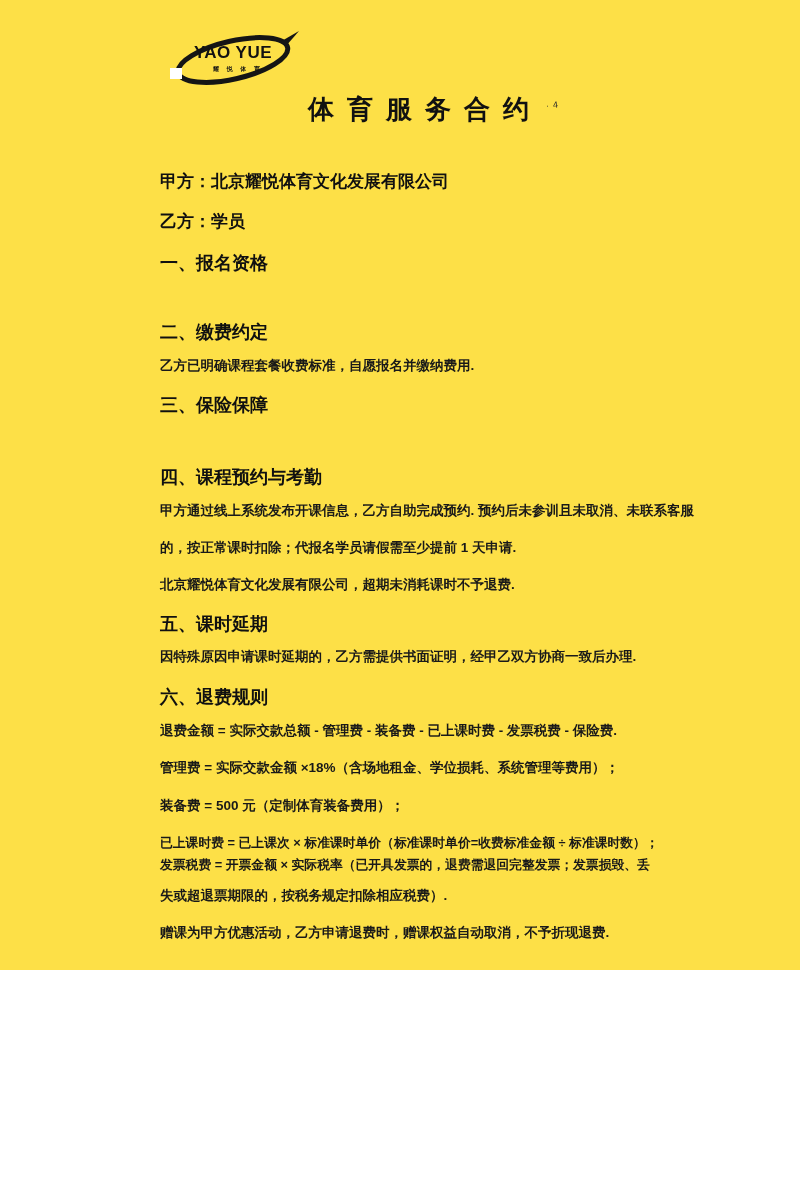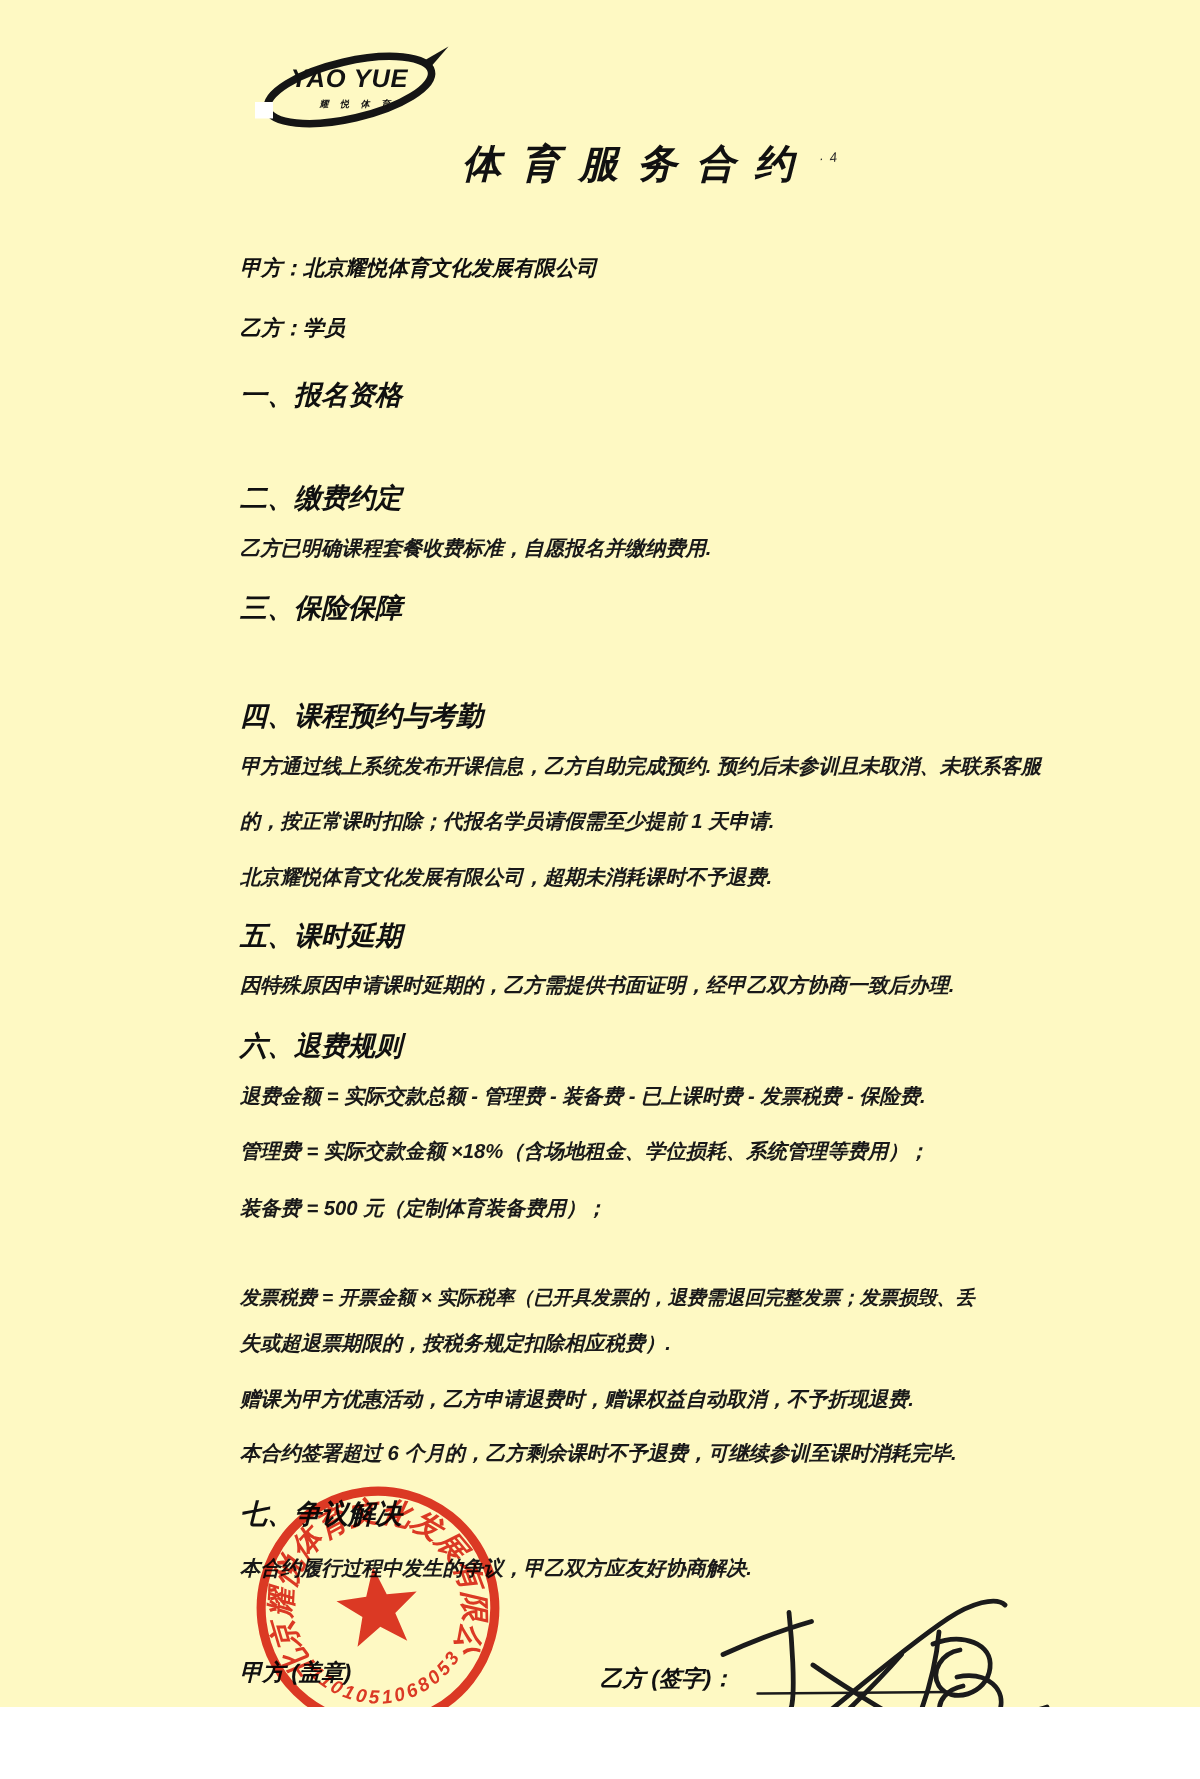--- a/index.html
+++ b/index.html
@@ -1,18 +1,18 @@
 <!DOCTYPE html>
 <html><head>
 <meta charset="utf-8">
 <style>
   html,body{margin:0;padding:0;background:#ffffff;}
   .page{
-    position:relative;width:800px;height:1138px;background:#fef9c3;overflow:hidden;
-    font-family:"Liberation Sans",sans-serif;color:#161616;font-style:italic;
+    position:relative;width:800px;height:970px;background:#fde047;overflow:hidden;
+    font-family:"Liberation Sans",sans-serif;color:#161616;
   }
   
   .logo{position:absolute;left:170px;top:28px;width:130px;height:62px;}
   .logo svg{position:absolute;left:0;top:0;}
   .logo-text{
     position:absolute;left:0;right:4px;top:15px;text-align:center;
     font-weight:bold;font-size:17px;letter-spacing:0.5px;color:#121212;white-space:nowrap;
   }
   .logo-sub{
     position:absolute;left:6px;right:0;top:37px;text-align:center;
@@ -22,21 +22,21 @@
   .doc-title{
     position:absolute;left:308px;top:92px;
     font-size:26px;font-weight:bold;letter-spacing:13px;white-space:nowrap;color:#111;
   }
   .scan-mark{
     position:absolute;left:546px;top:100px;font-size:9px;letter-spacing:4px;
     color:#2b2b2b;transform:rotate(-6deg);
   }
   
   .doc-line{position:absolute;left:160px;white-space:nowrap;}
-  .party{font-size:14px;font-weight:bold;color:#101010;}
+  .party{font-size:17px;font-weight:bold;color:#101010;}
   .h{font-size:18px;font-weight:bold;color:#101010;}
   .p{font-size:13.5px;font-weight:600;color:#191919;}
   .tight{font-size:12.8px;}
   
   .sig-label{position:absolute;font-size:15px;font-weight:bold;white-space:nowrap;color:#101010;}
   
   .stamp{
     position:absolute;left:166px;top:986px;width:172px;height:172px;
     mix-blend-mode:multiply;opacity:0.92;transform:rotate(-7deg);
   }
@@ -79,24 +79,24 @@
   <div class="doc-line p" style="top:539px">的，按正常课时扣除；代报名学员请假需至少提前 1 天申请.</div>
   <div class="doc-line p" style="top:576px">北京耀悦体育文化发展有限公司，超期未消耗课时不予退费.</div>
 
   <div class="doc-line h" style="top:612px">五、课时延期</div>
   <div class="doc-line p" style="top:648px">因特殊原因申请课时延期的，乙方需提供书面证明，经甲乙双方协商一致后办理.</div>
 
   <div class="doc-line h" style="top:685px">六、退费规则</div>
   <div class="doc-line p" style="top:722px">退费金额 = 实际交款总额 - 管理费 - 装备费 - 已上课时费 - 发票税费 - 保险费.</div>
   <div class="doc-line p" style="top:759px">管理费 = 实际交款金额 ×18%（含场地租金、学位损耗、系统管理等费用）；</div>
   <div class="doc-line p" style="top:797px">装备费 = 500 元（定制体育装备费用）；</div>
+  <div class="doc-line p tight" style="top:835px">已上课时费 = 已上课次 × 标准课时单价（标准课时单价=收费标准金额 ÷ 标准课时数）；</div>
   <div class="doc-line p" style="top:887px">失或超退票期限的，按税务规定扣除相应税费）.</div>
   <div class="doc-line p tight" style="top:857px">发票税费 = 开票金额 × 实际税率（已开具发票的，退费需退回完整发票；发票损毁、丢</div>
   <div class="doc-line p" style="top:924px">赠课为甲方优惠活动，乙方申请退费时，赠课权益自动取消，不予折现退费.</div>
-  <div class="doc-line p" style="top:960px">本合约签署超过 6 个月的，乙方剩余课时不予退费，可继续参训至课时消耗完毕.</div>
 
   <div class="doc-line h" style="top:997px">七、争议解决</div>
   <div class="doc-line p" style="top:1037px">本合约履行过程中发生的争议，甲乙双方应友好协商解决.</div>
 
   <div class="sig-label" style="left:160px;top:1106px">甲方 (盖章)</div>
   <div class="sig-label" style="left:400px;top:1110px">乙方 (签字)：</div>
 
   <svg class="stamp" viewBox="0 0 170 170" style="color: rgb(217, 41, 28);">
     <circle cx="85" cy="85" r="77" fill="none" stroke="currentColor" stroke-width="6"></circle>
     <polygon points="85,58 91.8,76.7 111.6,77.3 95.9,89.6 101.5,108.7 85,97.5 68.5,108.7 74.1,89.6 58.4,77.3 78.2,76.7" fill="currentColor"></polygon>

